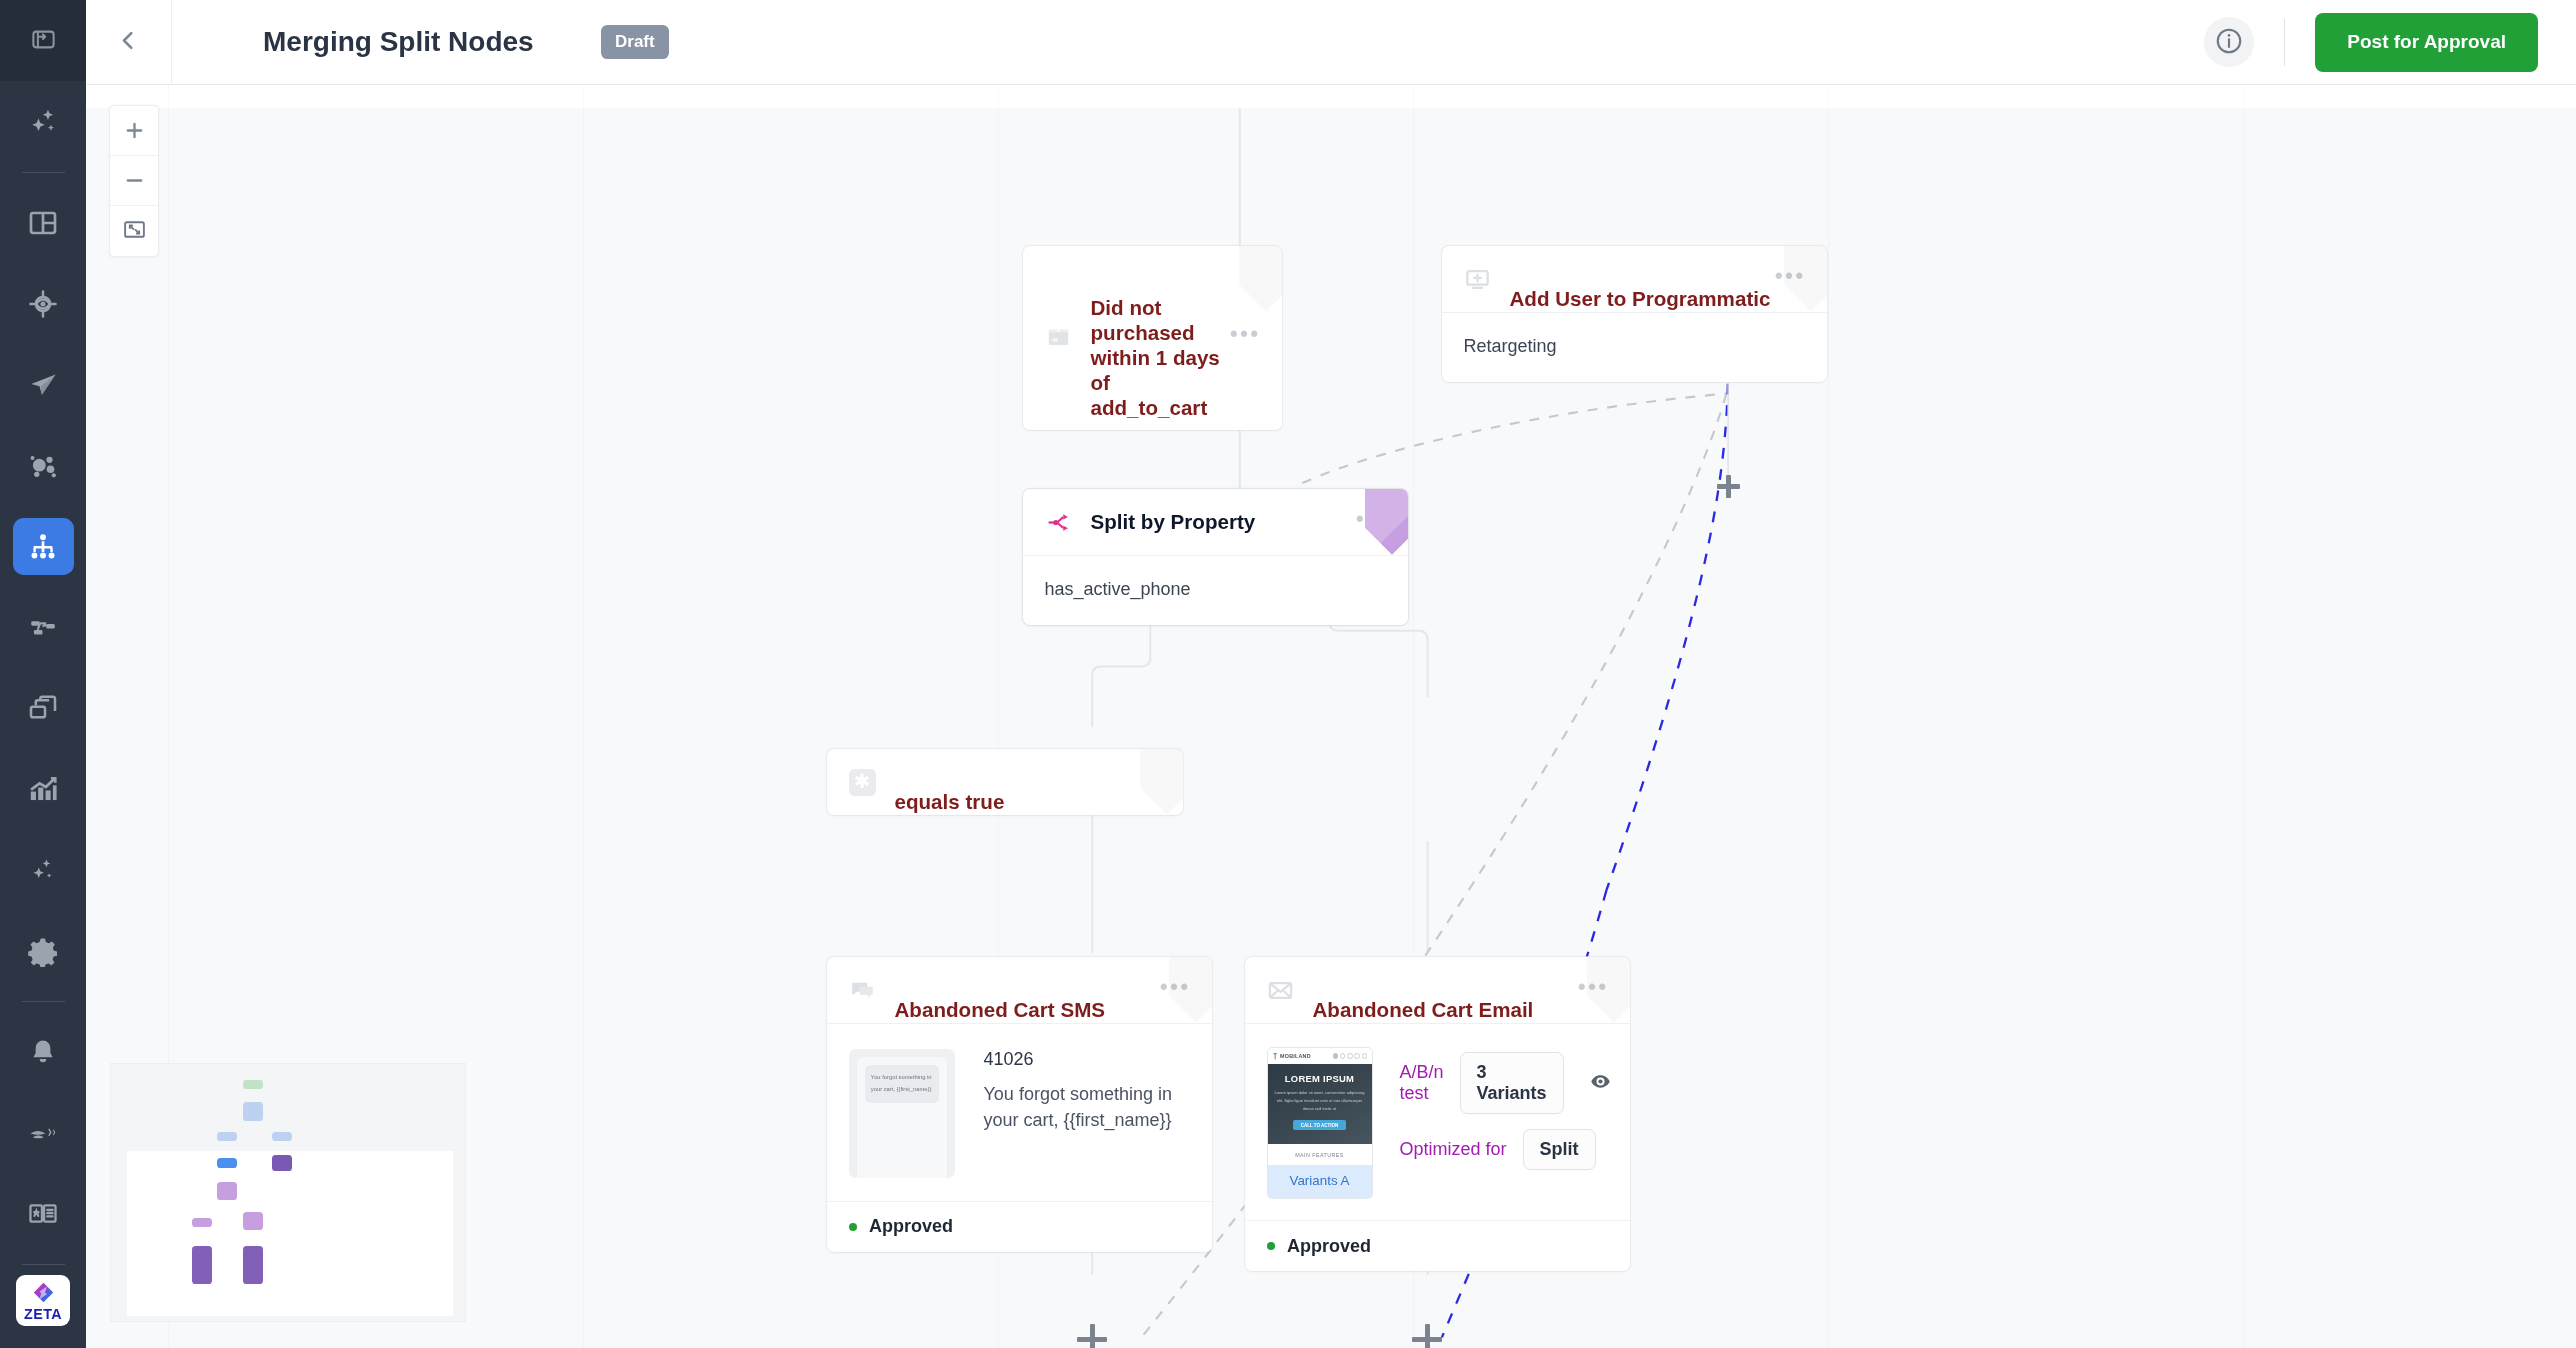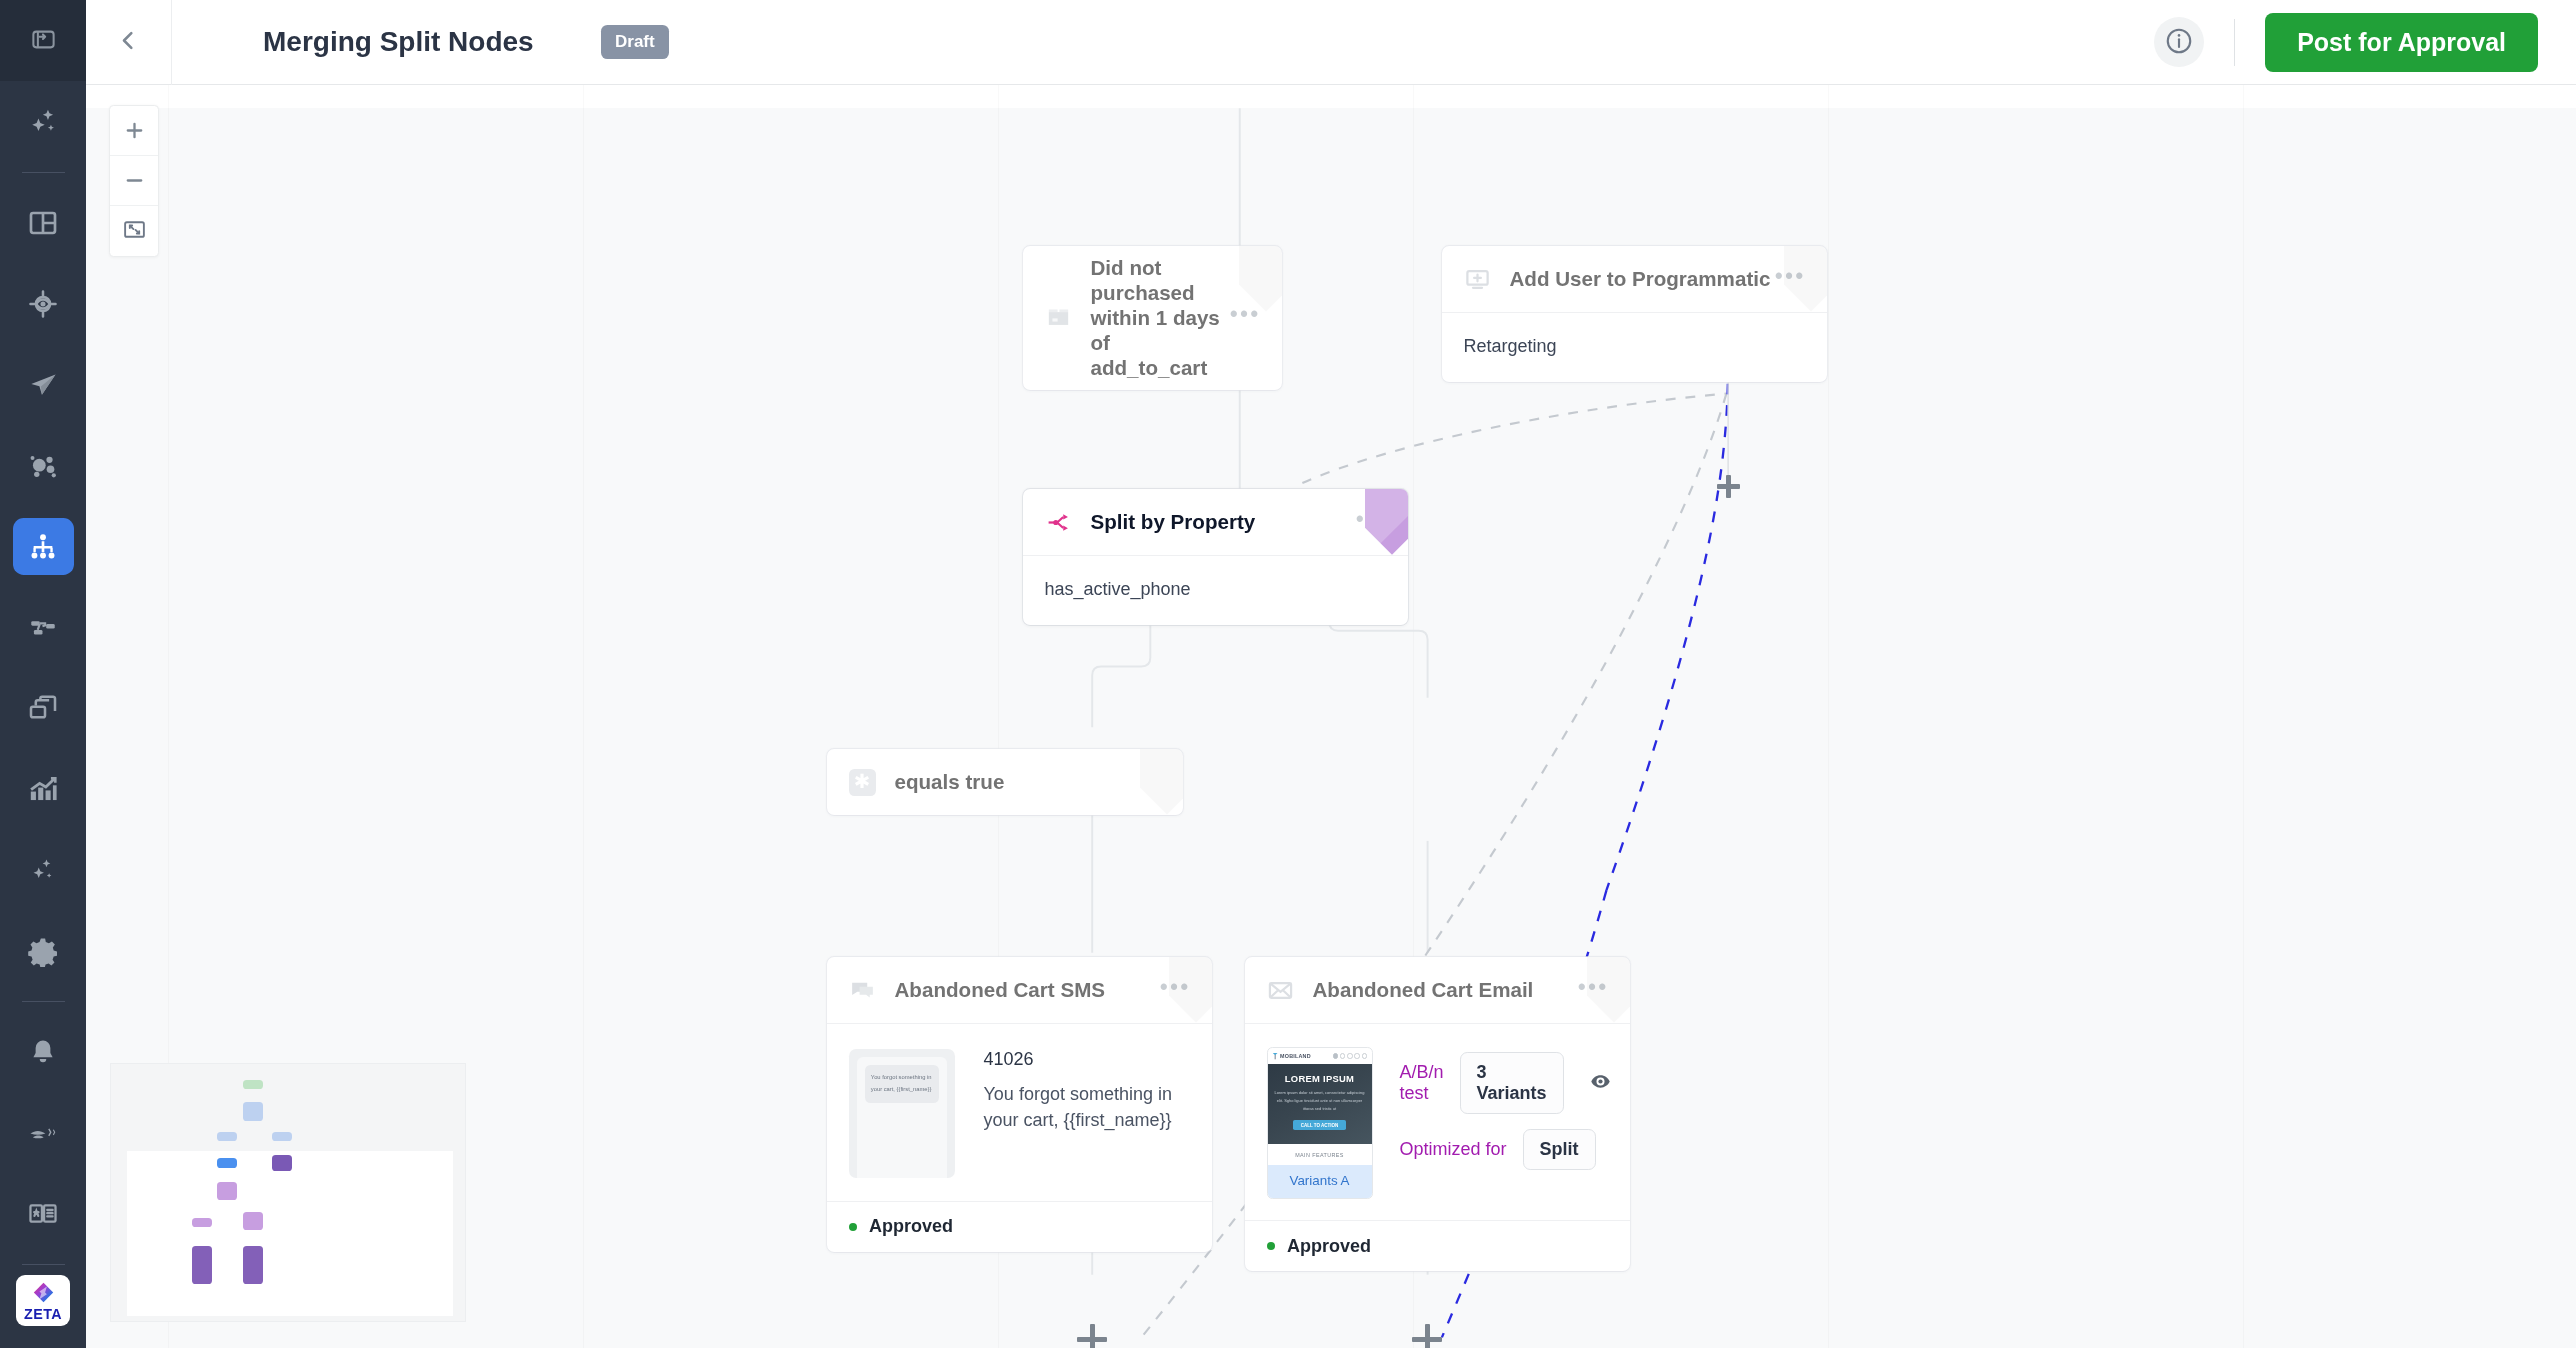--- a/index.html
+++ b/index.html
@@ -70,21 +70,21 @@
   .hdr-right { margin-left: auto; display: flex; align-items: center; padding-right: 38px; }
   .info-circle {
     width: 50px; height: 50px; border-radius: 50%;
     background: #f1f3f4;
     display: flex; align-items: center; justify-content: center;
     cursor: pointer;
   }
   .hdr-divider { width: 0.9px; height: 47px; background: #dfe2e5; margin: 0 30px; }
   .post-btn {
     background: #21a038; color: #ffffff;
-    font-size: 25px; font-weight: bold;
+    font-size: 19px; font-weight: bold;
     padding: 0 32px; height: 59px; border: none; border-radius: 8px;
     cursor: pointer; white-space: nowrap;
     font-family: "Liberation Sans", sans-serif;
   }
 
   
   .canvas {
     position: absolute; left: 86px; top: 85px;
     width: 2490px; height: 1264px;
     background: #f8f9fa;
@@ -150,21 +150,21 @@
     display: flex; align-items: center;
     padding: 0 21.5px; min-height: 66px;
     position: relative;
   }
   .node-head.tall { min-height: 77px; padding-top: 9px; padding-bottom: 9px; }
   .node-ico { width: 30px; flex: 0 0 30px; display: flex; align-items: center; }
   .node-title {
     margin-left: 16px; font-size: 20.6px; font-weight: bold;
     color: #0f172a; line-height: 1.22;
   }
-  .node-title.muted { color: #737373; }
+  .node-title.muted { color: #7f1d1d; margin-top: 40px; }
   .node-dots {
     margin-left: auto; letter-spacing: 2.2px; font-size: 23px;
     color: #c9ced3; line-height: 0.4; padding-bottom: 5.4px; cursor: pointer;
   }
   .node-corner {
     position: absolute; right: 0; top: 0;
     width: 43px; height: 100%;
     border-top-right-radius: 7.2px;
     overflow: hidden;
   }

